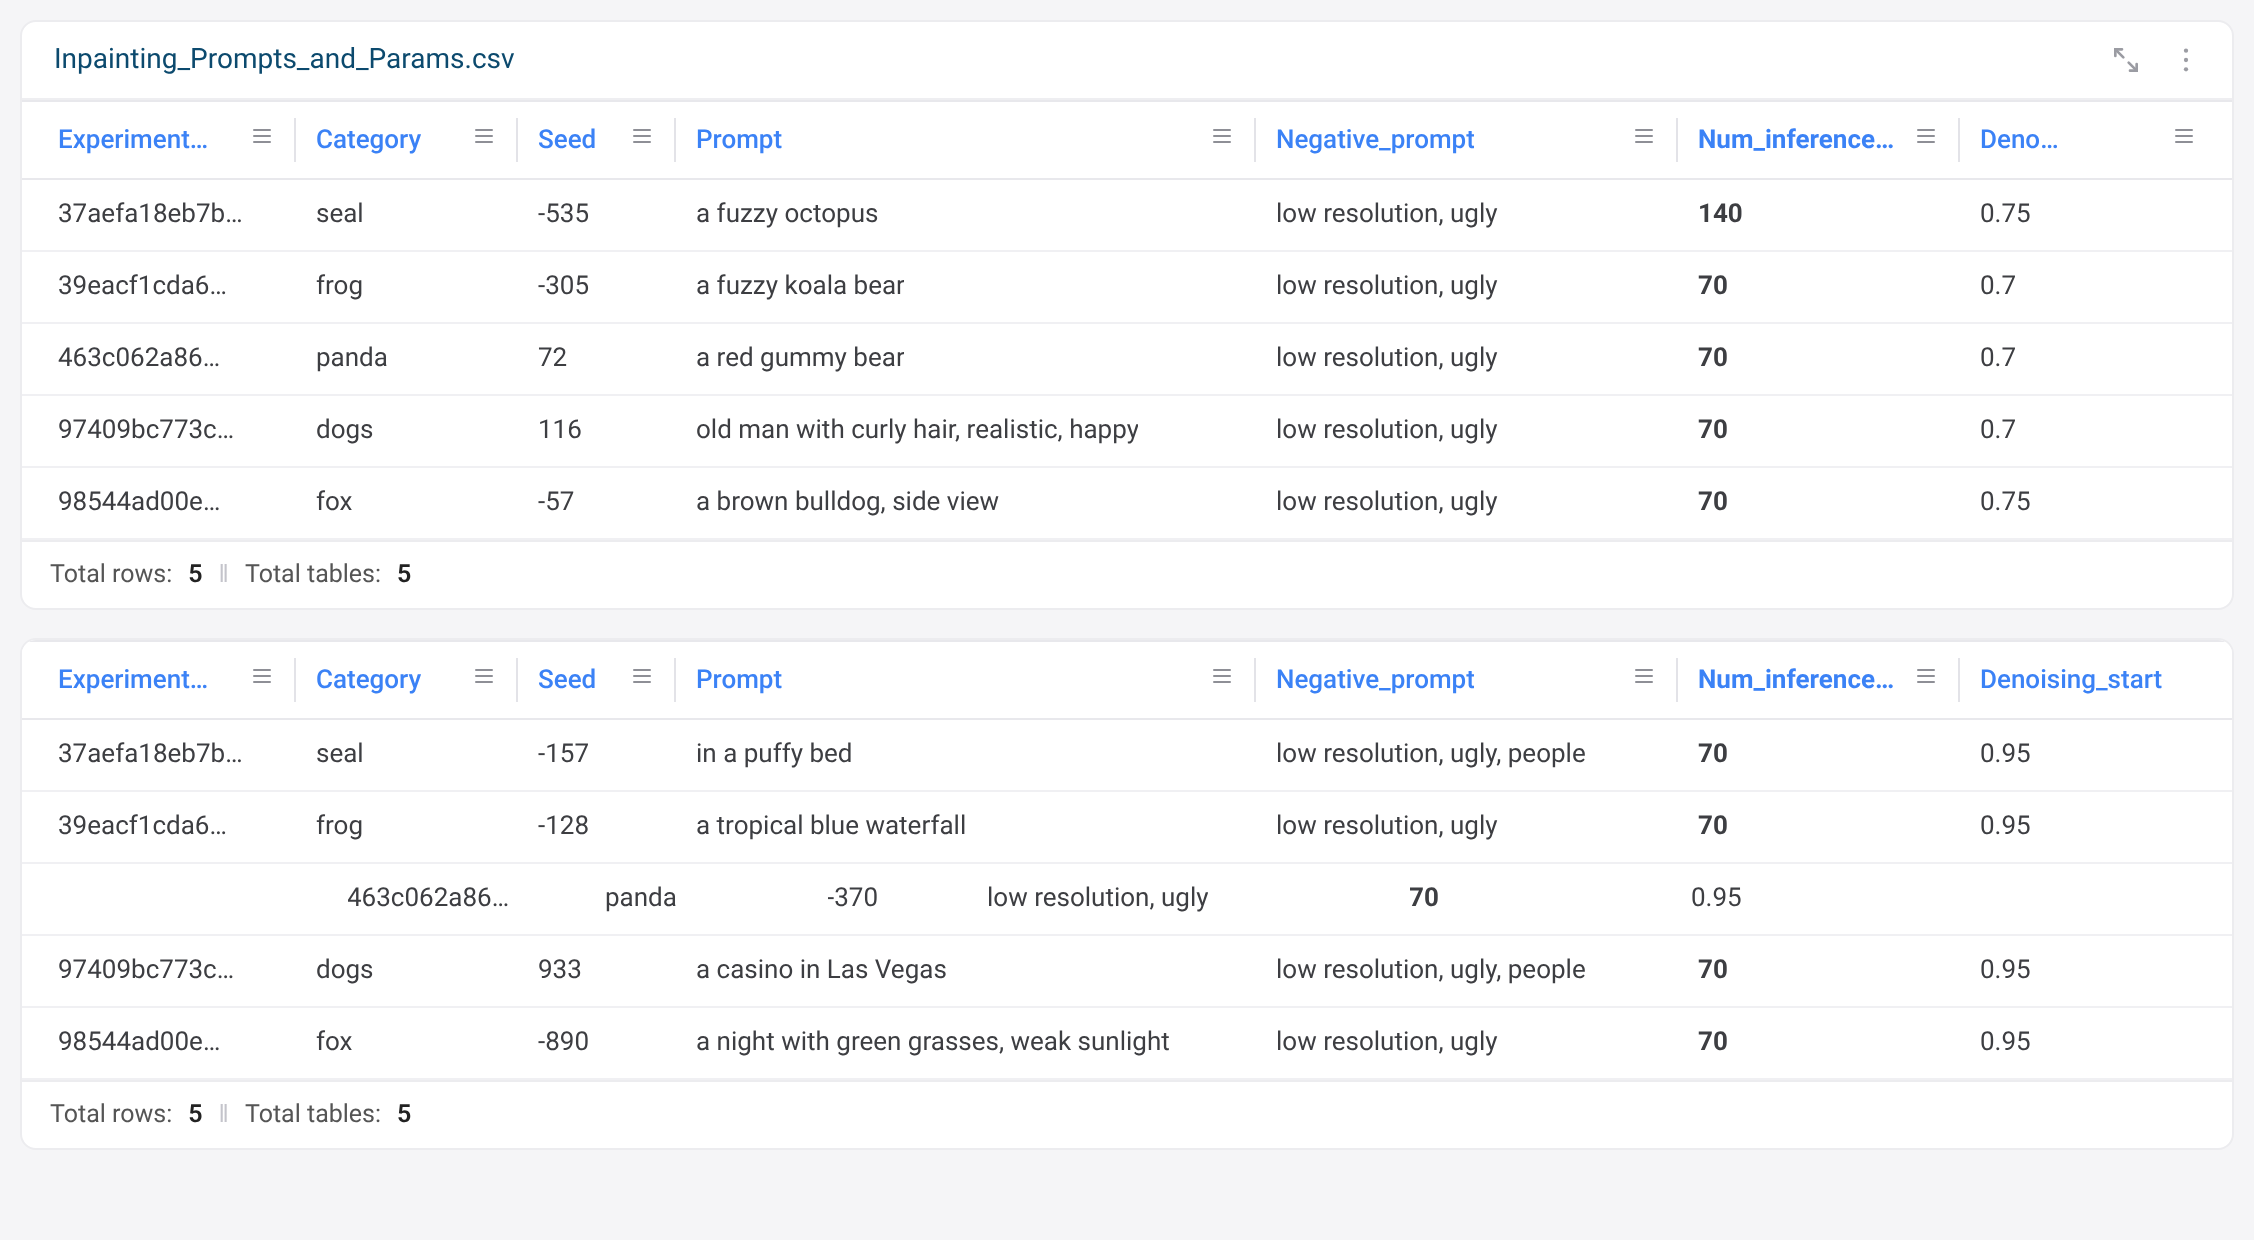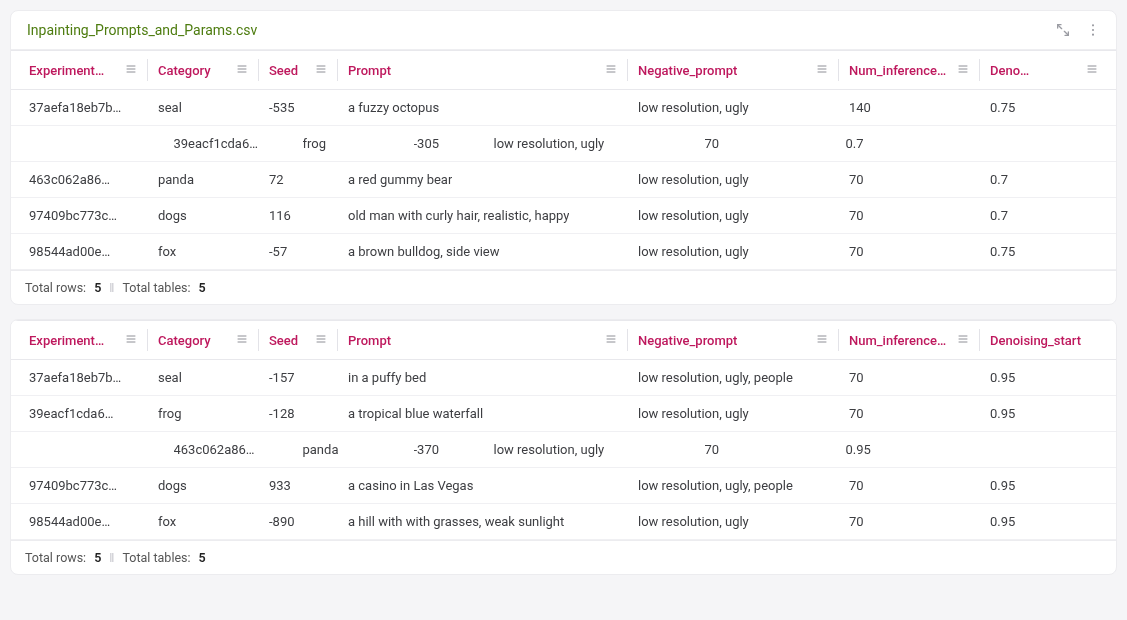--- a/index.html
+++ b/index.html
@@ -20,21 +20,21 @@
     overflow: hidden;
   }
   .panel-header {
     display: flex;
     align-items: center;
     justify-content: space-between;
     padding: 10px 14px 10px 16px;
     border-bottom: 1px solid #eeeef1;
   }
   .panel-title {
-    color: #4d7c0f;
+    color: #0c4a6e;
     font-size: 14px;
   }
   .panel-actions {
     display: flex;
     align-items: center;
     gap: 12px;
   }
   .icon-box {
     display: inline-flex;
     align-items: center;
@@ -64,21 +64,21 @@
   .th, .td {
     display: flex;
     align-items: center;
     padding: 0 10px;
     overflow: hidden;
     white-space: nowrap;
     text-overflow: ellipsis;
     min-width: 0;
   }
   .th {
-    color: #be185d;
+    color: #3b82f6;
     font-weight: 500;
     justify-content: space-between;
     position: relative;
   }
   .th .label {
     overflow: hidden;
     text-overflow: ellipsis;
   }
   .th .menu-icon {
     color: #8e8f96;
@@ -102,21 +102,21 @@
     gap: 8px;
   }
   .footer b { font-weight: 600; color:#222; }
   .footer .sep { color: #c4c4cb; }
   
   .c-exp    { flex: 0 0 128px; }
   .c-cat    { flex: 0 0 110px; }
   .c-seed   { flex: 0 0 78px; }
   .c-prompt { flex: 1 1 auto; }
   .c-neg    { flex: 0 0 210px; }
-  .c-num    { flex: 0 0 140px; }
+  .c-num    { flex: 0 0 140px; font-weight: bold; }
   .c-den    { flex: 0 0 128px; gap: 48px; }
   .ellipsis { overflow:hidden; text-overflow:ellipsis; white-space:nowrap; display:block; }
 </style>
 </head>
 <body>
 
 <div id="root">
     <div class="panel">
       <div class="panel-header">
         <div class="panel-title">Inpainting_Prompts_and_Params.csv</div>
@@ -237,20 +237,23 @@
         </div>
         <div class="col-divider" style="height: 14px; background: transparent;"></div>
         <div class="td c-cat">
           <span class="ellipsis">frog</span>
         </div>
         <div class="col-divider" style="height: 14px; background: transparent;"></div>
         <div class="td c-seed">
           <span class="ellipsis">-305</span>
         </div>
         <div class="col-divider" style="height: 14px; background: transparent;"></div>
+        <div class="td c-prompt">
+          <span class="ellipsis">a fuzzy koala bear</span>
+        </div>
         <div class="col-divider" style="height: 14px; background: transparent;"></div>
         <div class="td c-neg">
           <span class="ellipsis">low resolution, ugly</span>
         </div>
         <div class="col-divider" style="height: 14px; background: transparent;"></div>
         <div class="td c-num">
           <span class="ellipsis">70</span>
         </div>
         <div class="col-divider" style="height: 14px; background: transparent;"></div>
         <div class="td c-den">
@@ -532,21 +535,21 @@
         <div class="col-divider" style="height: 14px; background: transparent;"></div>
         <div class="td c-cat">
           <span class="ellipsis">fox</span>
         </div>
         <div class="col-divider" style="height: 14px; background: transparent;"></div>
         <div class="td c-seed">
           <span class="ellipsis">-890</span>
         </div>
         <div class="col-divider" style="height: 14px; background: transparent;"></div>
         <div class="td c-prompt">
-          <span class="ellipsis">a hill with with grasses, weak sunlight</span>
+          <span class="ellipsis">a night with green grasses, weak sunlight</span>
         </div>
         <div class="col-divider" style="height: 14px; background: transparent;"></div>
         <div class="td c-neg">
           <span class="ellipsis">low resolution, ugly</span>
         </div>
         <div class="col-divider" style="height: 14px; background: transparent;"></div>
         <div class="td c-num">
           <span class="ellipsis">70</span>
         </div>
         <div class="col-divider" style="height: 14px; background: transparent;"></div>

